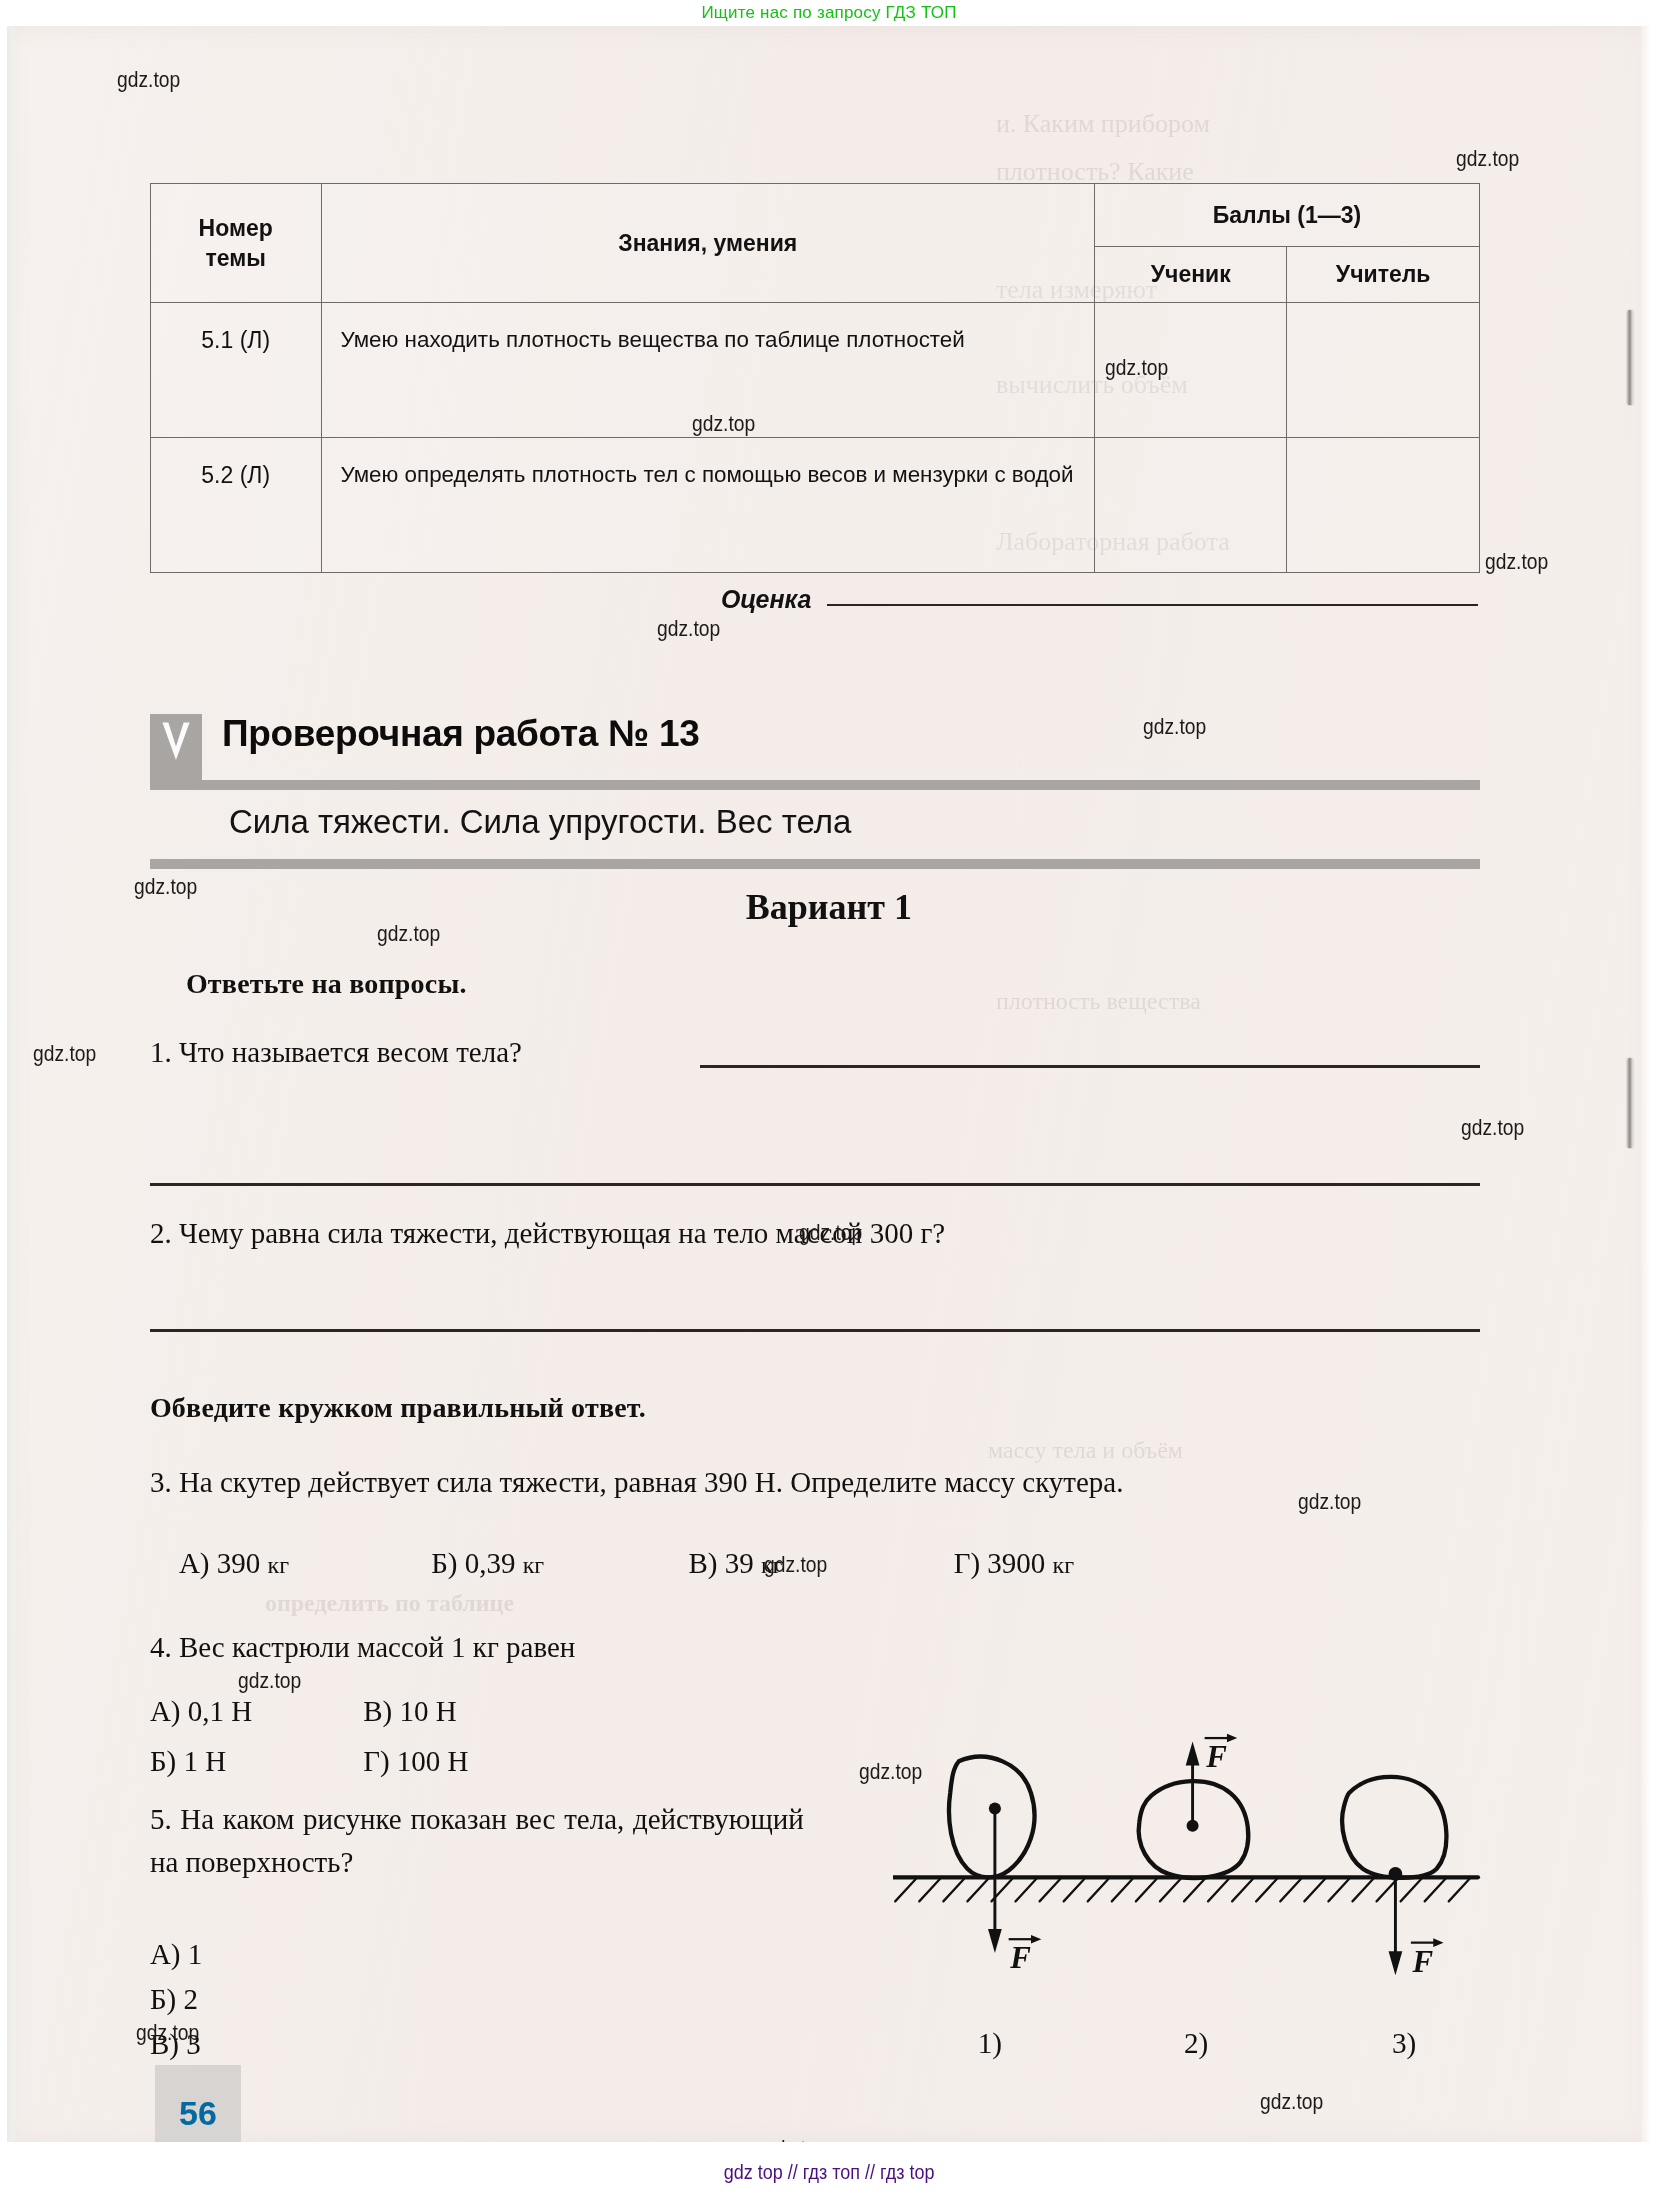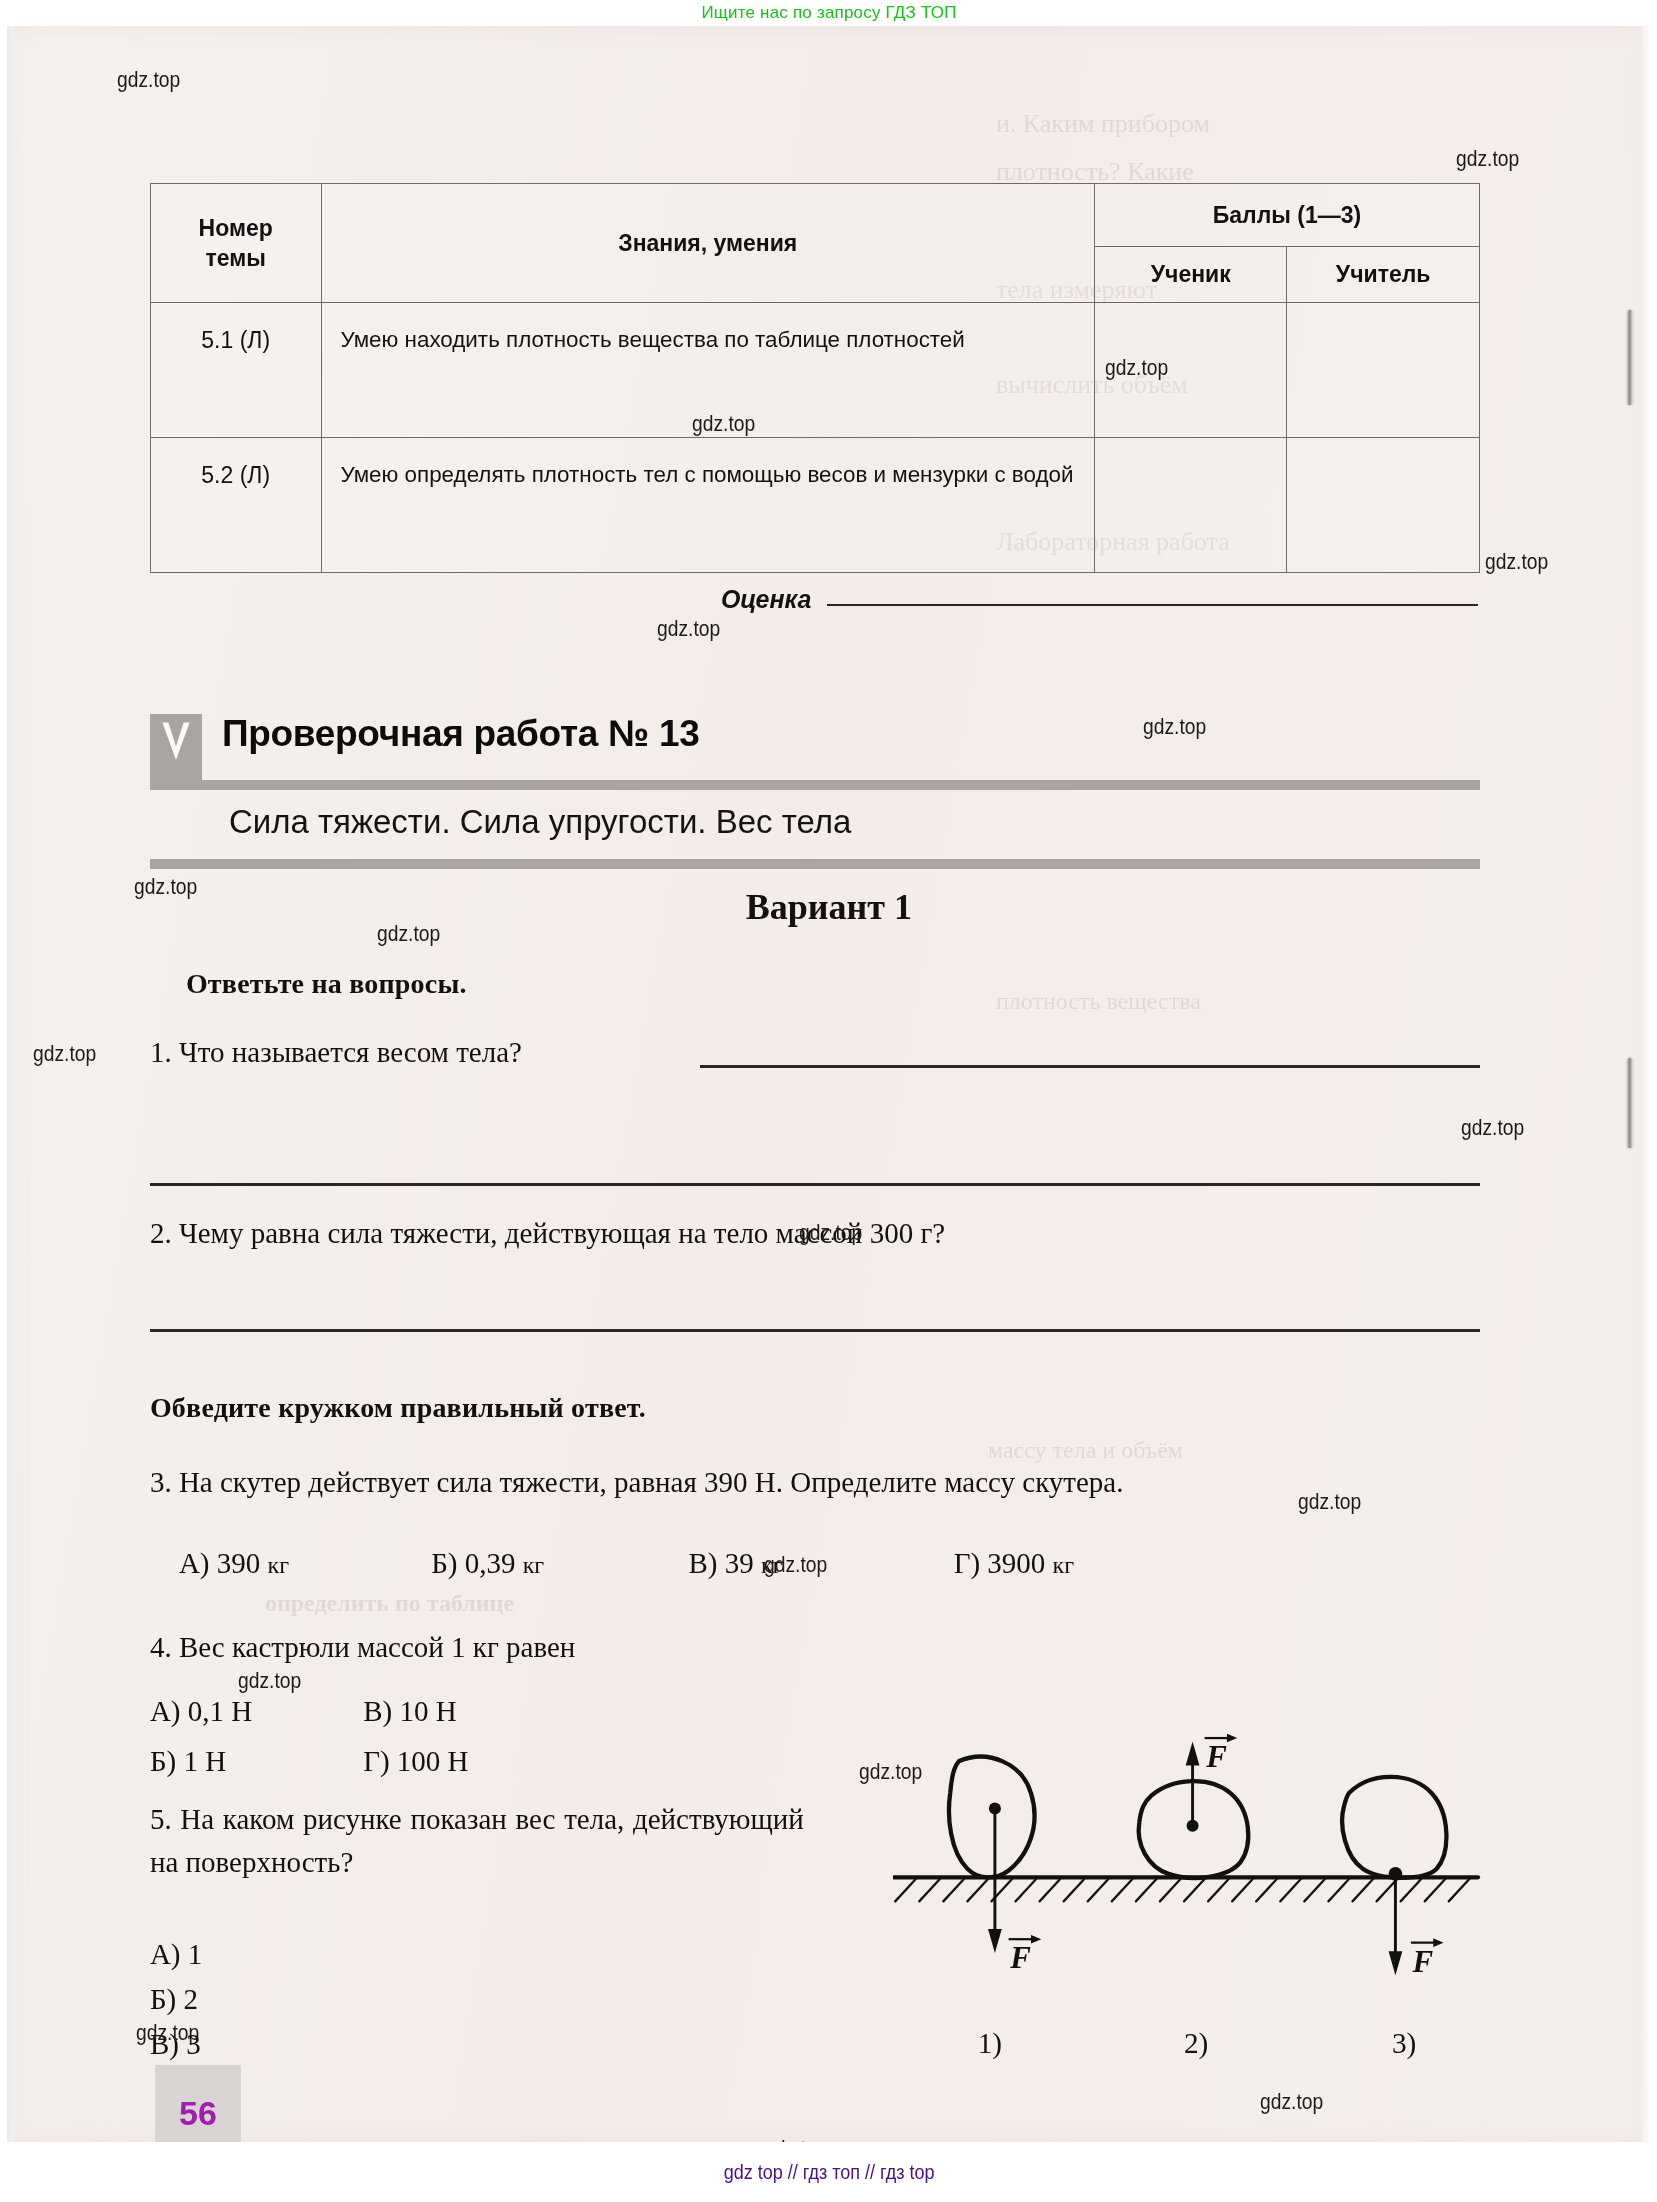--- a/index.html
+++ b/index.html
@@ -92,21 +92,21 @@
       color:#121111;}
   .opts .sm{font-size:24px;}
 
   
   #fig5{position:absolute;left:886px;top:1688px;width:594px;height:361px;}
 
   
   #pg-box{position:absolute;left:148px;top:2039px;width:86px;height:96px;
       background:#d8d4d1;display:flex;align-items:center;justify-content:center;}
   #pg-num{font-family:"Liberation Sans",sans-serif;font-weight:bold;font-size:34px;
-      color:#a21caf;}
+      color:#0369a1;}
 
   
   .wm{position:absolute;font-family:"Liberation Sans",sans-serif;color:#1d1a19;
       font-size:22.4px;white-space:nowrap;transform:scaleX(.86);transform-origin:left center;}
 
   
   #footer{position:absolute;left:0;top:2142px;width:1658px;height:60px;
       background:#ffffff;display:flex;align-items:center;justify-content:center;}
   #footer span{color:#4b0f82;font-family:"Liberation Sans",sans-serif;font-size:20px;
       transform:scaleX(.9);}

